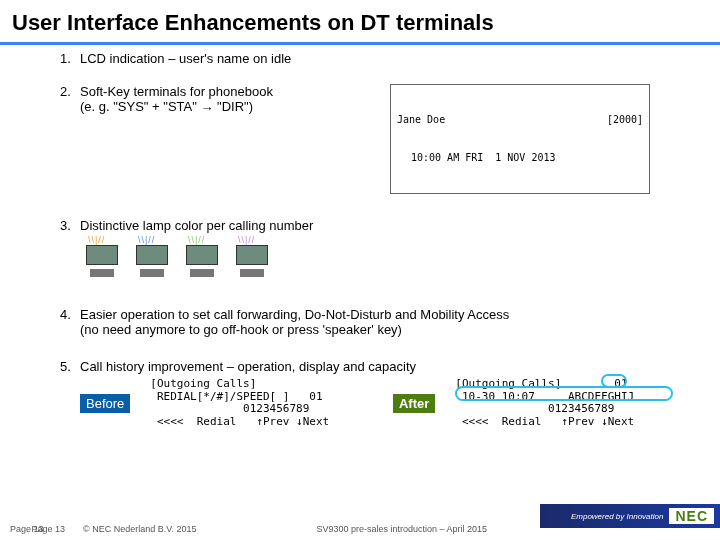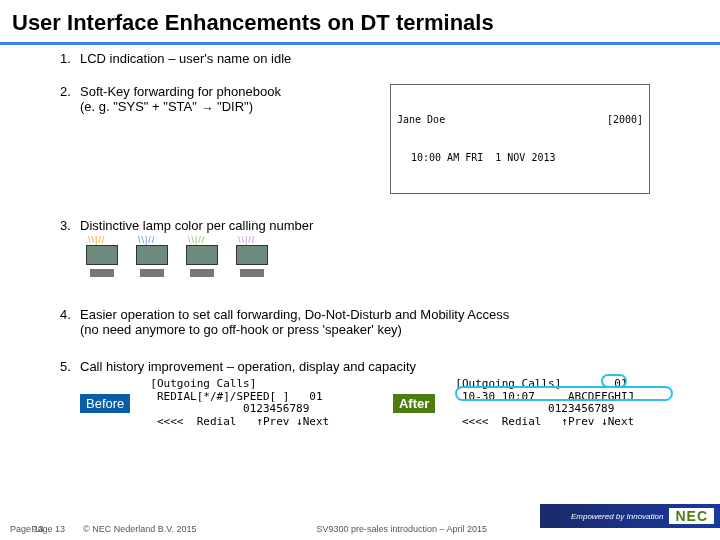--- a/index.html
+++ b/index.html
@@ -56,21 +56,21 @@
 <div class="content">
   <ol class="bullets">
     <li data-num="1">
       <div class="row">
         <div>LCD indication – user's name on idle</div>
       </div>
     </li>
     <li data-num="2" style="margin-bottom:24px;">
       <div class="row">
         <div>
-          <div>Soft-Key forwarding for phonebook</div>
+          <div>Soft-Key terminals for phonebook</div>
           <div>(e. g. "SYS" + "STA" → "DIR")</div>
         </div>
         <div class="lcd-panel">
           <div class="line1">
             <span>Jane Doe</span>
             <span>[2000]</span>
           </div>
           <div class="line2">10:00 AM FRI  1 NOV 2013</div>
         </div>
       </div>

